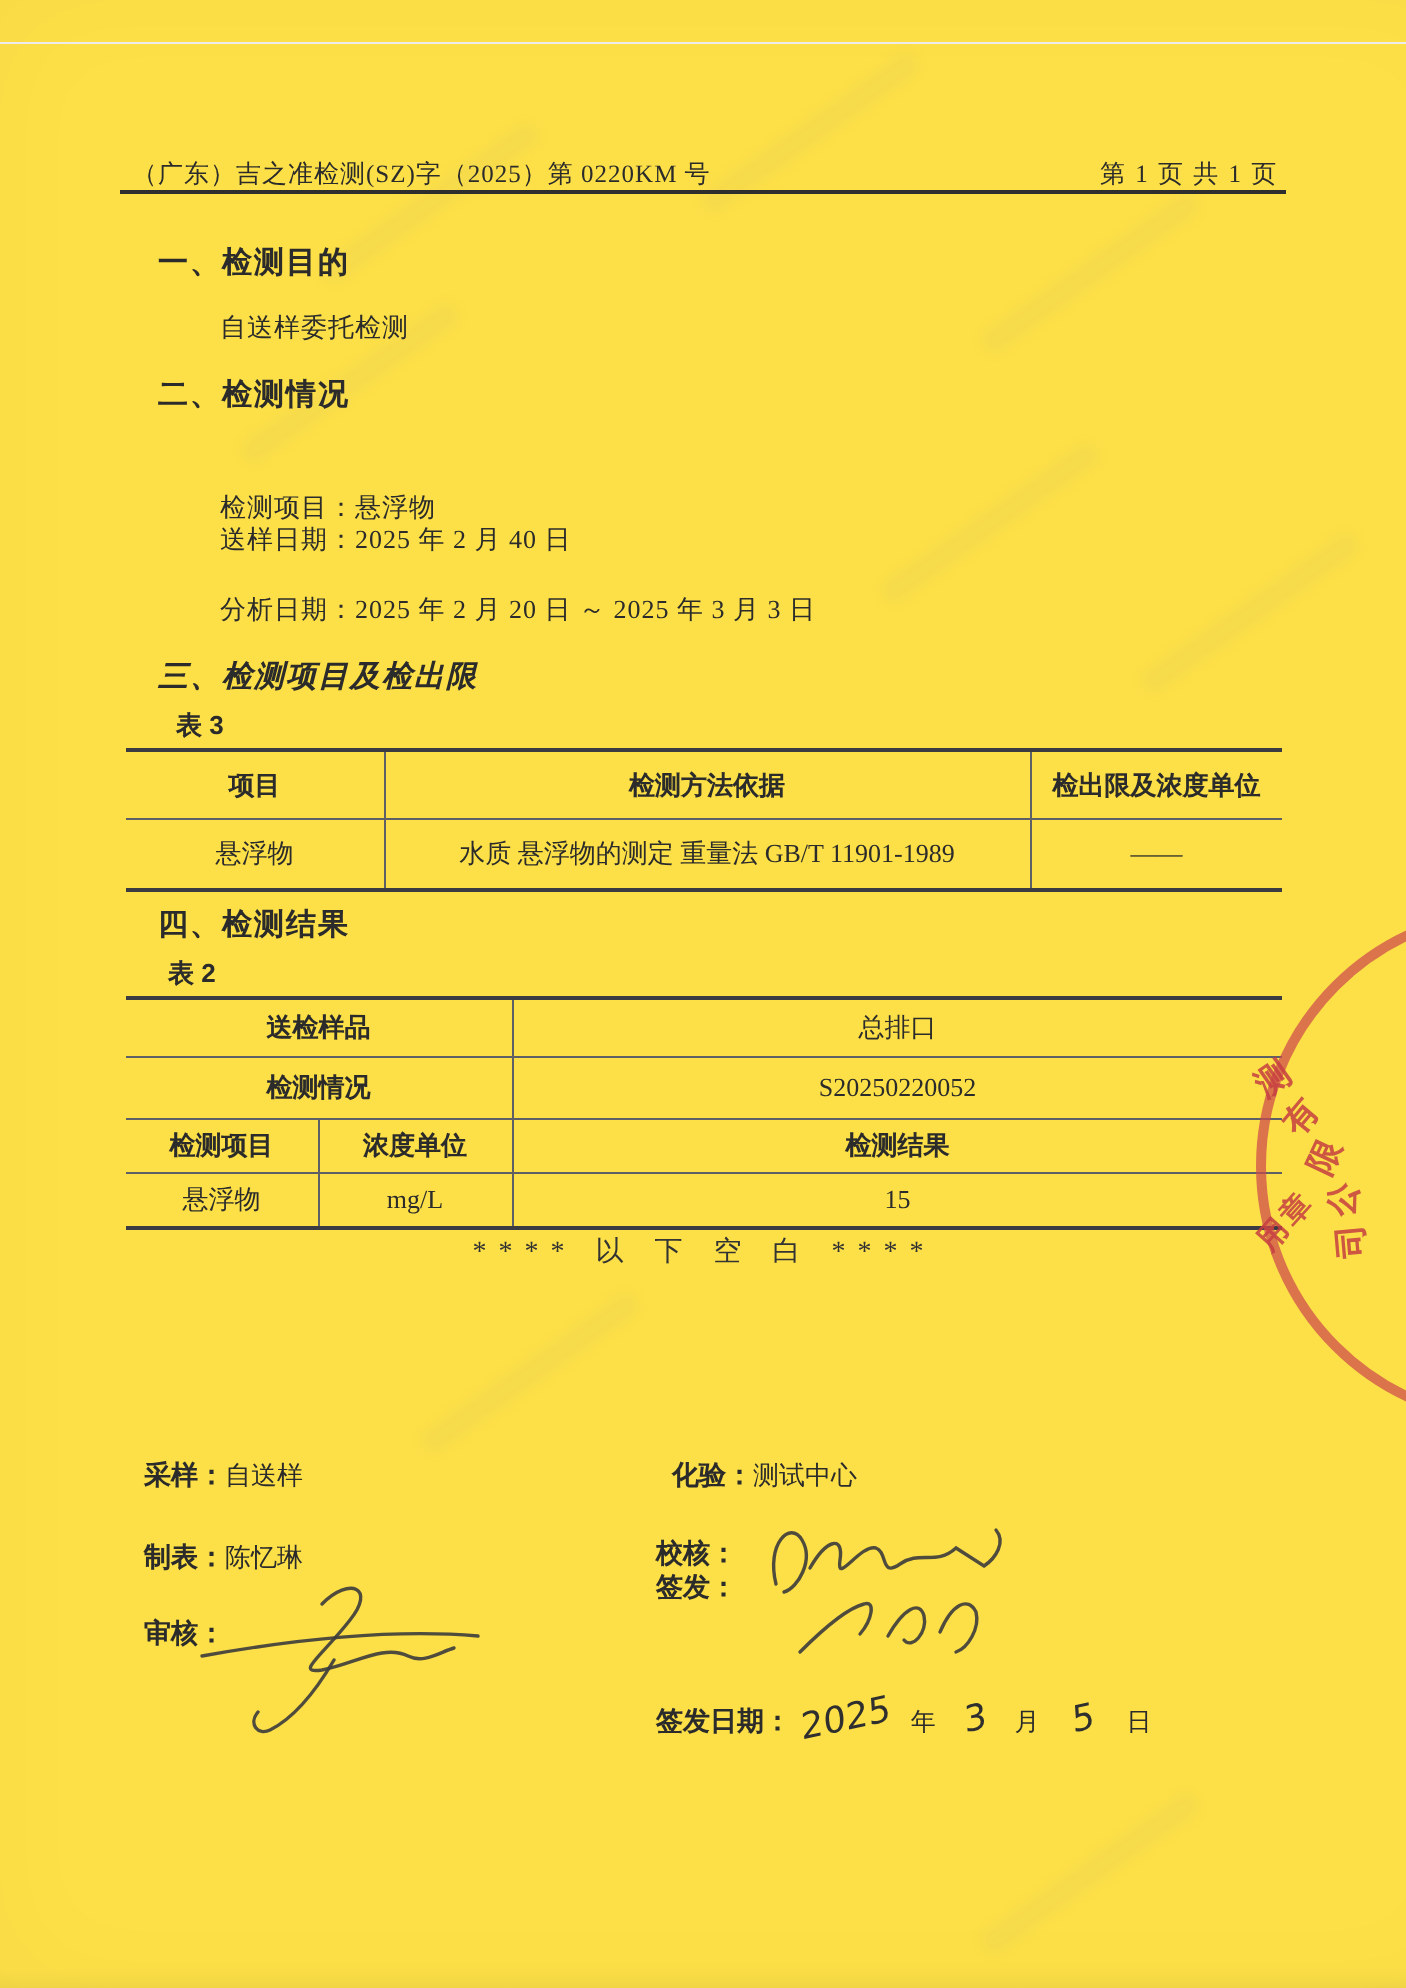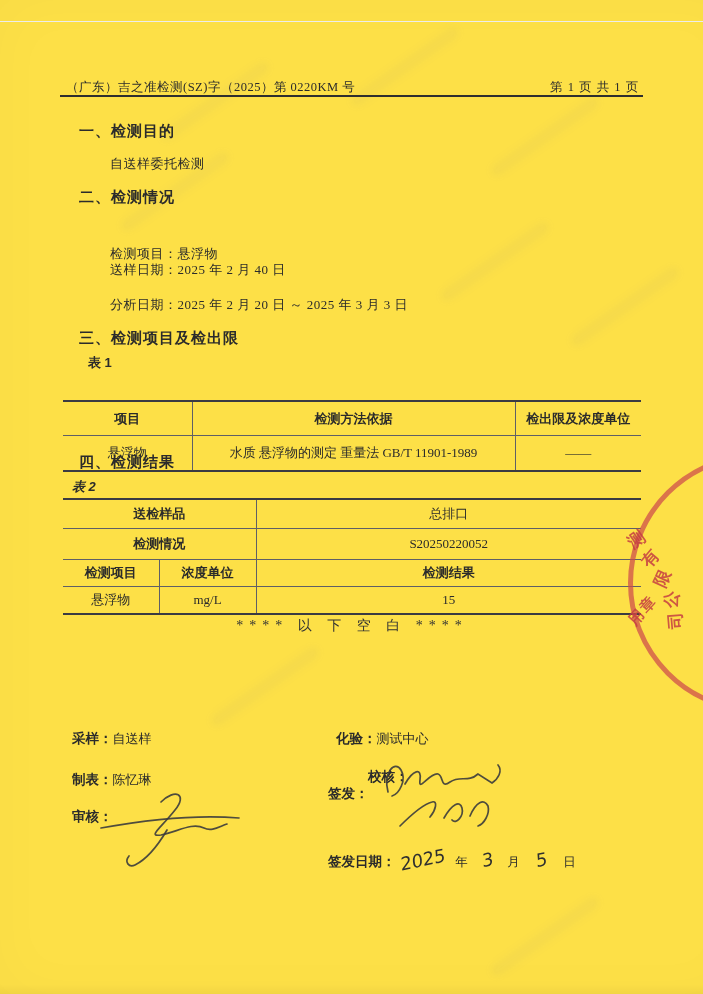--- a/index.html
+++ b/index.html
@@ -27,21 +27,21 @@
   
   .sec { font-size:15px; font-weight:700; font-family:"Liberation Sans",sans-serif; letter-spacing:1px; }
   .body-text { font-size:13px; letter-spacing:0.5px; }
   .tbl-label { font-size:13px; font-weight:700; font-family:"Liberation Sans",sans-serif; }
 
   
   table { border-collapse:collapse; table-layout:fixed; font-size:13px; }
   td, th { text-align:center; vertical-align:middle; padding:0 4px;
            border-left:1px solid #5f5f66; overflow:hidden; }
   td:first-child, th:first-child { border-left:none; }
-  .t1 { position:absolute; left:63px; top:374px; width:578px;margin-top:26px; }
+  .t1 { position:absolute; left:63px; top:374px; width:578px; }
   .t1 th { height:33px; border-top:2px solid #3b3b42; border-bottom:1px solid #5f5f66;
            font-weight:700; font-family:"Liberation Sans",sans-serif; }
   .t1 td { height:34px; border-bottom:2px solid #3b3b42; font-weight:400; }
   .t2 { position:absolute; left:63px; top:498px; width:578px; }
   .t2 .r1 td { height:28px; border-top:2px solid #3b3b42; border-bottom:1px solid #5f5f66; }
   .t2 .r2 td { height:30px; border-bottom:1px solid #5f5f66; }
   .t2 .r3 th { height:26px; border-bottom:1px solid #5f5f66; font-weight:700;
                font-family:"Liberation Sans",sans-serif; }
   .t2 .r4 td { height:26px; border-bottom:2px solid #3b3b42; }
   .cell-label { font-weight:700; font-family:"Liberation Sans",sans-serif; }
@@ -88,22 +88,22 @@
   <div class="abs hdr-rule"></div>
 
   <div class="abs sec" style="left:79px; top:122px;">一、检测目的</div>
   <div class="abs body-text" style="left:110px; top:155px;">自送样委托检测</div>
 
   <div class="abs sec" style="left:79px; top:188px;">二、检测情况</div>
   <div class="abs body-text" style="left:110px; top:225px;margin-top:20px;">检测项目：悬浮物</div>
   <div class="abs body-text" style="left:110px; top:261px;">送样日期：2025 年 2 月 40 日</div>
   <div class="abs body-text" style="left:110px; top:296px;">分析日期：2025 年 2 月 20 日 ～ 2025 年 3 月 3 日</div>
 
-  <div class="abs sec" style="left:79px; top:329px;">三、检测项目及检出限</div>
-  <div class="abs tbl-label" style="left:88px; top:354px;">表 1</div>
+  <div class="abs sec" style="left:79px; top:329px;font-style:italic;">三、检测项目及检出限</div>
+  <div class="abs tbl-label" style="left:88px; top:354px;">表 3</div>
 
   <table class="t1">
     <colgroup>
         <col style="width:129px">
         <col style="width:323px">
         <col style="width:126px">
       </colgroup>
     <tbody>
         <tr>
       <th>项目</th>
@@ -112,21 +112,21 @@
     </tr>
     <tr>
       <td>悬浮物</td>
       <td>水质 悬浮物的测定 重量法 GB/T 11901-1989</td>
       <td>——</td>
     </tr>
   </tbody>
     </table>
 
   <div class="abs sec" style="left:79px; top:453px;">四、检测结果</div>
-  <div class="abs tbl-label" style="left:72px; top:478px;font-style:italic;">表 2</div>
+  <div class="abs tbl-label" style="left:84px; top:478px;">表 2</div>
 
   <table class="t2">
     <colgroup>
         <col style="width:96px">
         <col style="width:97px">
         <col style="width:385px">
       </colgroup>
     <tbody>
         <tr class="r1">
       <td colspan="2" class="cell-label">送检样品</td>
@@ -154,21 +154,21 @@
   <div class="abs" style="left:72px; top:729px;">
     <span class="sig-label">采样：</span><span class="sig-value">自送样</span>
   </div>
   <div class="abs" style="left:336px; top:729px;">
     <span class="sig-label">化验：</span><span class="sig-value">测试中心</span>
   </div>
 
   <div class="abs" style="left:72px; top:770px;">
     <span class="sig-label">制表：</span><span class="sig-value">陈忆琳</span>
   </div>
-  <div class="abs sig-label" style="left:328px; top:768px;margin-left:40px;">校核：</div>
+  <div class="abs sig-label" style="left:328px; top:768px;">校核：</div>
   <svg class="sig-svg" style="left:378px; top:752px;" width="135" height="58" viewBox="0 0 135 58">
     <path d="M10,40 C5,20 17,8 23,18 C29,28 21,42 14,44"></path>
     <path d="M27,32 C35,18 44,15 42,28 C40,41 52,20 60,22 C66,24 62,37 72,30 C82,23 90,31 100,22 L114,31 C120,27 125,19 120,13"></path>
   </svg>
 
   <div class="abs sig-label" style="left:72px; top:808px;">审核：</div>
   <svg class="sig-svg" style="left:95px; top:780px;" width="152" height="92" viewBox="0 0 152 92">
     <path d="M6,48 C45,41 98,34 144,38"></path>
     <path d="M66,22 C80,8 93,14 80,30 C66,48 52,57 66,55 C82,52 97,42 109,48 C117,52 125,46 132,44"></path>
     <path d="M72,50 C62,67 52,79 40,85 C34,88 29,82 34,76"></path>

